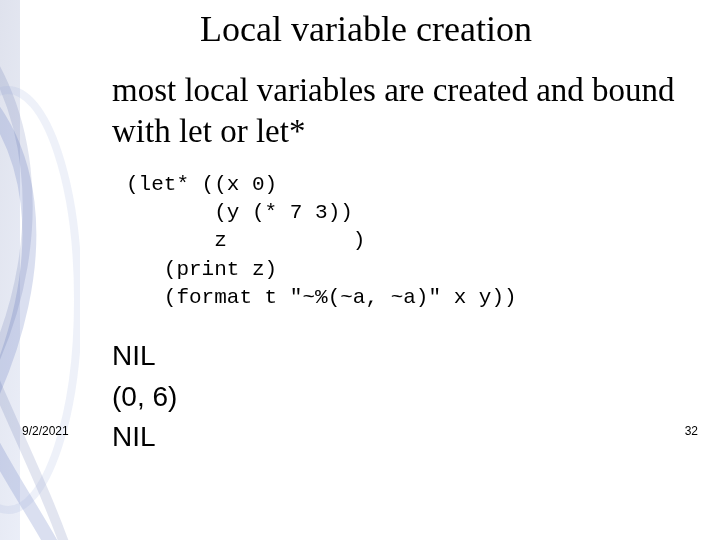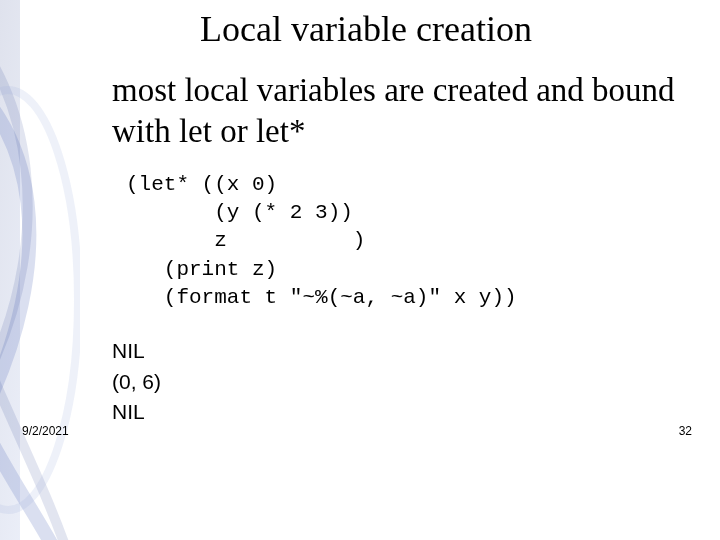--- a/index.html
+++ b/index.html
@@ -39,28 +39,28 @@
   .code {
     font-family: "Courier New", Courier, monospace;
     font-size: 21px;
     line-height: 1.35;
     white-space: pre;
     margin-left: 106px;
     margin-bottom: 24px;
   }
   .output {
     font-family: Arial, Helvetica, sans-serif;
-    font-size: 21px;
+    font-size: 28px;
     line-height: 1.45;
     margin-left: 92px;
     white-space: pre;
   }
   .footer {
     position: absolute;
-    left: 0; right: 6px;
+    left: 0; right: 0;
     bottom: 6px;
     padding: 0 22px;
     font-family: Arial, Helvetica, sans-serif;
     font-size: 12px;
     display: flex;
     justify-content: space-between;
   }
 </style>
 </head>
 <body>
@@ -80,21 +80,21 @@
   </svg>
 </div>
 
 <div class="slide">
 
   <h1 class="title">Local variable creation</h1>
 
   <p class="bullet">most local variables are created and bound with let or let*</p>
 
   <pre class="code">(let* ((x 0)
-       (y (* 2 3))
+       (y (* 7 3))
        z          )
    (print z)
    (format t "~%(~a, ~a)" x y))</pre>
 
   <pre class="output">NIL
 (0, 6)
 NIL</pre>
 
   <div class="footer">
     <span>9/2/2021</span>

